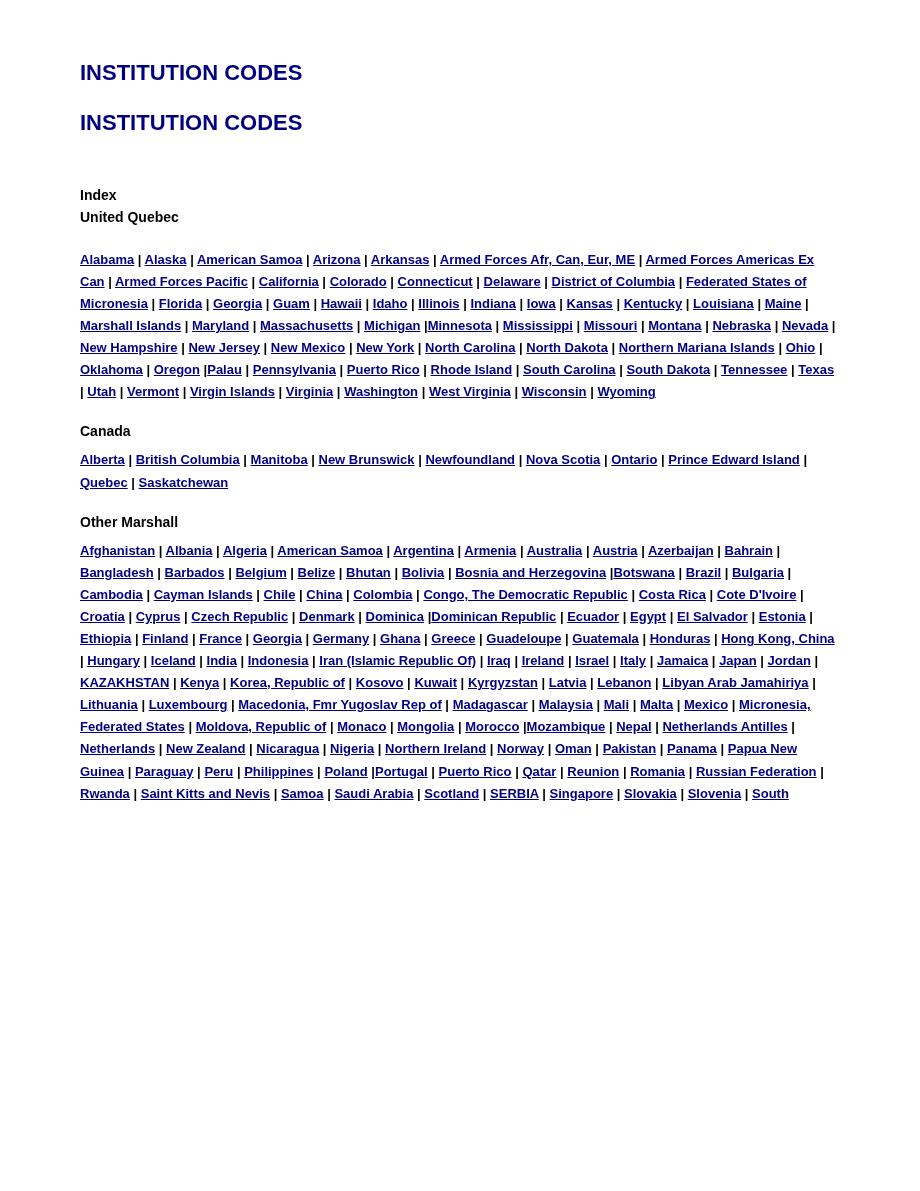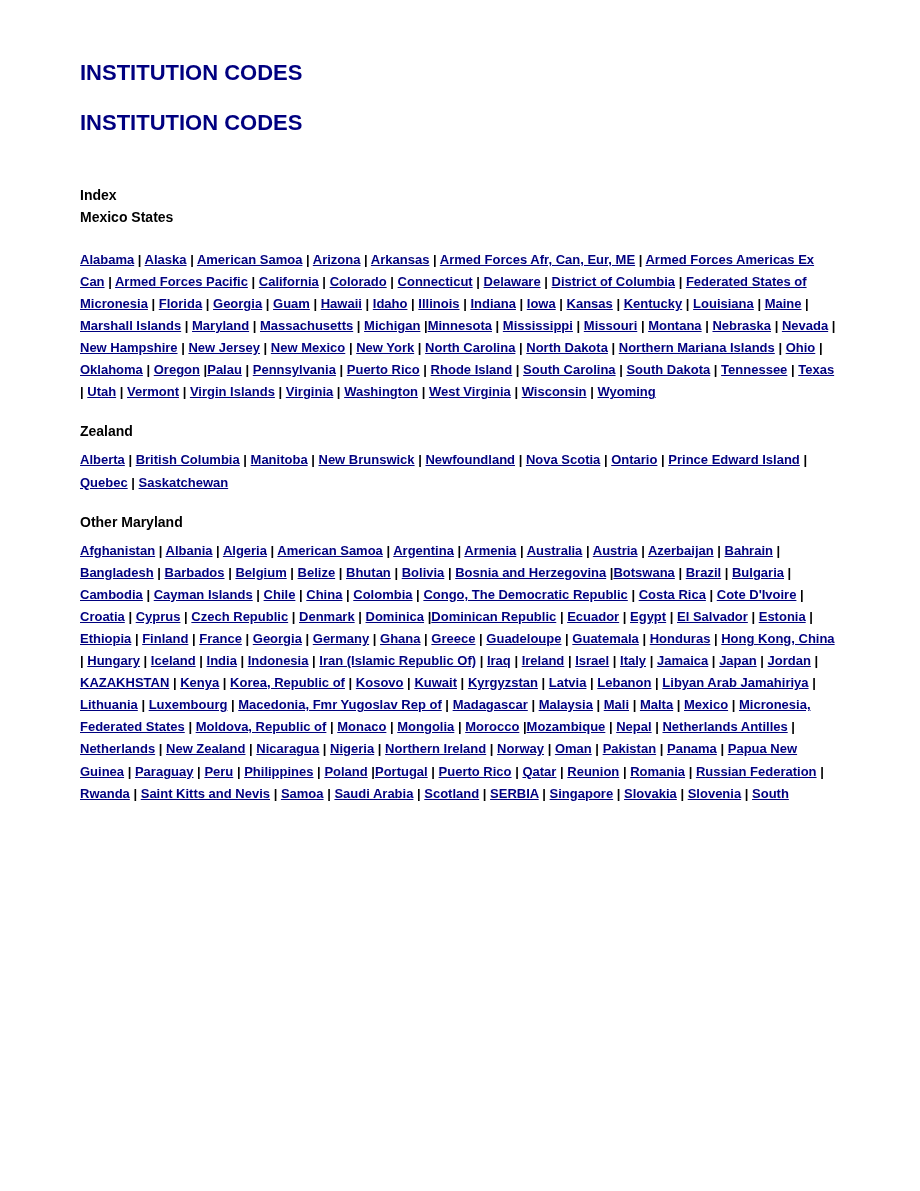--- a/index.html
+++ b/index.html
@@ -64,35 +64,35 @@
   </style>
 </head>
 <body>
 
 <h1 class="page-title">INSTITUTION CODES</h1>
 <h1 class="section-title">INSTITUTION CODES</h1>
 
 <div class="links-section">
   <div class="index-label">
     <span>Index</span><br>
-    <span>Mexico States</span>
+    <span>United Quebec</span>
   </div>
 </div>
 
 <div class="links-section">
   <div class="links-block">
     <a href="#">Alabama</a><span class="sep"> | </span><a href="#">Alaska</a><span class="sep"> | </span><a href="#">American Samoa</a><span class="sep"> | </span><a href="#">Arizona</a><span class="sep"> | </span><a href="#">Arkansas</a><span class="sep"> | </span><a href="#">Armed Forces Afr, Can, Eur, ME</a><span class="sep"> | </span><a href="#">Armed Forces Americas Ex Can</a><span class="sep"> | </span><a href="#">Armed Forces Pacific</a><span class="sep"> | </span><a href="#">California</a><span class="sep"> | </span><a href="#">Colorado</a><span class="sep"> | </span><a href="#">Connecticut</a><span class="sep"> | </span><a href="#">Delaware</a><span class="sep"> | </span><a href="#">District of Columbia</a><span class="sep"> | </span><a href="#">Federated States of Micronesia</a><span class="sep"> | </span><a href="#">Florida</a><span class="sep"> | </span><a href="#">Georgia</a><span class="sep"> | </span><a href="#">Guam</a><span class="sep"> | </span><a href="#">Hawaii</a><span class="sep"> | </span><a href="#">Idaho</a><span class="sep"> | </span><a href="#">Illinois</a><span class="sep"> | </span><a href="#">Indiana</a><span class="sep"> | </span><a href="#">Iowa</a><span class="sep"> | </span><a href="#">Kansas</a><span class="sep"> | </span><a href="#">Kentucky</a><span class="sep"> | </span><a href="#">Louisiana</a><span class="sep"> | </span><a href="#">Maine</a><span class="sep"> | </span><a href="#">Marshall Islands</a><span class="sep"> | </span><a href="#">Maryland</a><span class="sep"> | </span><a href="#">Massachusetts</a><span class="sep"> | </span><a href="#">Michigan</a><span class="sep"> |</span><a href="#">Minnesota</a><span class="sep"> | </span><a href="#">Mississippi</a><span class="sep"> | </span><a href="#">Missouri</a><span class="sep"> | </span><a href="#">Montana</a><span class="sep"> | </span><a href="#">Nebraska</a><span class="sep"> | </span><a href="#">Nevada</a><span class="sep"> | </span><a href="#">New Hampshire</a><span class="sep"> | </span><a href="#">New Jersey</a><span class="sep"> | </span><a href="#">New Mexico</a><span class="sep"> | </span><a href="#">New York</a><span class="sep"> | </span><a href="#">North Carolina</a><span class="sep"> | </span><a href="#">North Dakota</a><span class="sep"> | </span><a href="#">Northern Mariana Islands</a><span class="sep"> | </span><a href="#">Ohio</a><span class="sep"> | </span><a href="#">Oklahoma</a><span class="sep"> | </span><a href="#">Oregon</a><span class="sep"> |</span><a href="#">Palau</a><span class="sep"> | </span><a href="#">Pennsylvania</a><span class="sep"> | </span><a href="#">Puerto Rico</a><span class="sep"> | </span><a href="#">Rhode Island</a><span class="sep"> | </span><a href="#">South Carolina</a><span class="sep"> | </span><a href="#">South Dakota</a><span class="sep"> | </span><a href="#">Tennessee</a><span class="sep"> | </span><a href="#">Texas</a><span class="sep"> | </span><a href="#">Utah</a><span class="sep"> | </span><a href="#">Vermont</a><span class="sep"> | </span><a href="#">Virgin Islands</a><span class="sep"> | </span><a href="#">Virginia</a><span class="sep"> | </span><a href="#">Washington</a><span class="sep"> | </span><a href="#">West Virginia</a><span class="sep"> | </span><a href="#">Wisconsin</a><span class="sep"> | </span><a href="#">Wyoming</a>
   </div>
 </div>
 
 <div class="links-section">
-  <div class="section-heading">Zealand</div>
+  <div class="section-heading">Canada</div>
   <div class="links-block">
     <a href="#">Alberta</a><span class="sep"> | </span><a href="#">British Columbia</a><span class="sep"> | </span><a href="#">Manitoba</a><span class="sep"> | </span><a href="#">New Brunswick</a><span class="sep"> | </span><a href="#">Newfoundland</a><span class="sep"> | </span><a href="#">Nova Scotia</a><span class="sep"> | </span><a href="#">Ontario</a><span class="sep"> | </span><a href="#">Prince Edward Island</a><span class="sep"> | </span><a href="#">Quebec</a><span class="sep"> | </span><a href="#">Saskatchewan</a>
   </div>
 </div>
 
 <div class="links-section">
-  <div class="section-heading">Other Maryland</div>
+  <div class="section-heading">Other Marshall</div>
   <div class="links-block">
     <a href="#">Afghanistan</a><span class="sep"> | </span><a href="#">Albania</a><span class="sep"> | </span><a href="#">Algeria</a><span class="sep"> | </span><a href="#">American Samoa</a><span class="sep"> | </span><a href="#">Argentina</a><span class="sep"> | </span><a href="#">Armenia</a><span class="sep"> | </span><a href="#">Australia</a><span class="sep"> | </span><a href="#">Austria</a><span class="sep"> | </span><a href="#">Azerbaijan</a><span class="sep"> | </span><a href="#">Bahrain</a><span class="sep"> | </span><a href="#">Bangladesh</a><span class="sep"> | </span><a href="#">Barbados</a><span class="sep"> | </span><a href="#">Belgium</a><span class="sep"> | </span><a href="#">Belize</a><span class="sep"> | </span><a href="#">Bhutan</a><span class="sep"> | </span><a href="#">Bolivia</a><span class="sep"> | </span><a href="#">Bosnia and Herzegovina</a><span class="sep"> |</span><a href="#">Botswana</a><span class="sep"> | </span><a href="#">Brazil</a><span class="sep"> | </span><a href="#">Bulgaria</a><span class="sep"> | </span><a href="#">Cambodia</a><span class="sep"> | </span><a href="#">Cayman Islands</a><span class="sep"> | </span><a href="#">Chile</a><span class="sep"> | </span><a href="#">China</a><span class="sep"> | </span><a href="#">Colombia</a><span class="sep"> | </span><a href="#">Congo, The Democratic Republic</a><span class="sep"> | </span><a href="#">Costa Rica</a><span class="sep"> | </span><a href="#">Cote D'Ivoire</a><span class="sep"> | </span><a href="#">Croatia</a><span class="sep"> | </span><a href="#">Cyprus</a><span class="sep"> | </span><a href="#">Czech Republic</a><span class="sep"> | </span><a href="#">Denmark</a><span class="sep"> | </span><a href="#">Dominica</a><span class="sep"> |</span><a href="#">Dominican Republic</a><span class="sep"> | </span><a href="#">Ecuador</a><span class="sep"> | </span><a href="#">Egypt</a><span class="sep"> | </span><a href="#">El Salvador</a><span class="sep"> | </span><a href="#">Estonia</a><span class="sep"> | </span><a href="#">Ethiopia</a><span class="sep"> | </span><a href="#">Finland</a><span class="sep"> | </span><a href="#">France</a><span class="sep"> | </span><a href="#">Georgia</a><span class="sep"> | </span><a href="#">Germany</a><span class="sep"> | </span><a href="#">Ghana</a><span class="sep"> | </span><a href="#">Greece</a><span class="sep"> | </span><a href="#">Guadeloupe</a><span class="sep"> | </span><a href="#">Guatemala</a><span class="sep"> | </span><a href="#">Honduras</a><span class="sep"> | </span><a href="#">Hong Kong, China</a><span class="sep"> | </span><a href="#">Hungary</a><span class="sep"> | </span><a href="#">Iceland</a><span class="sep"> | </span><a href="#">India</a><span class="sep"> | </span><a href="#">Indonesia</a><span class="sep"> | </span><a href="#">Iran (Islamic Republic Of)</a><span class="sep"> | </span><a href="#">Iraq</a><span class="sep"> | </span><a href="#">Ireland</a><span class="sep"> | </span><a href="#">Israel</a><span class="sep"> | </span><a href="#">Italy</a><span class="sep"> | </span><a href="#">Jamaica</a><span class="sep"> | </span><a href="#">Japan</a><span class="sep"> | </span><a href="#">Jordan</a><span class="sep"> | </span><a href="#">KAZAKHSTAN</a><span class="sep"> | </span><a href="#">Kenya</a><span class="sep"> | </span><a href="#">Korea, Republic of</a><span class="sep"> | </span><a href="#">Kosovo</a><span class="sep"> | </span><a href="#">Kuwait</a><span class="sep"> | </span><a href="#">Kyrgyzstan</a><span class="sep"> | </span><a href="#">Latvia</a><span class="sep"> | </span><a href="#">Lebanon</a><span class="sep"> | </span><a href="#">Libyan Arab Jamahiriya</a><span class="sep"> | </span><a href="#">Lithuania</a><span class="sep"> | </span><a href="#">Luxembourg</a><span class="sep"> | </span><a href="#">Macedonia, Fmr Yugoslav Rep of</a><span class="sep"> | </span><a href="#">Madagascar</a><span class="sep"> | </span><a href="#">Malaysia</a><span class="sep"> | </span><a href="#">Mali</a><span class="sep"> | </span><a href="#">Malta</a><span class="sep"> | </span><a href="#">Mexico</a><span class="sep"> | </span><a href="#">Micronesia, Federated States</a><span class="sep"> | </span><a href="#">Moldova, Republic of</a><span class="sep"> | </span><a href="#">Monaco</a><span class="sep"> | </span><a href="#">Mongolia</a><span class="sep"> | </span><a href="#">Morocco</a><span class="sep"> |</span><a href="#">Mozambique</a><span class="sep"> | </span><a href="#">Nepal</a><span class="sep"> | </span><a href="#">Netherlands Antilles</a><span class="sep"> | </span><a href="#">Netherlands</a><span class="sep"> | </span><a href="#">New Zealand</a><span class="sep"> | </span><a href="#">Nicaragua</a><span class="sep"> | </span><a href="#">Nigeria</a><span class="sep"> | </span><a href="#">Northern Ireland</a><span class="sep"> | </span><a href="#">Norway</a><span class="sep"> | </span><a href="#">Oman</a><span class="sep"> | </span><a href="#">Pakistan</a><span class="sep"> | </span><a href="#">Panama</a><span class="sep"> | </span><a href="#">Papua New Guinea</a><span class="sep"> | </span><a href="#">Paraguay</a><span class="sep"> | </span><a href="#">Peru</a><span class="sep"> | </span><a href="#">Philippines</a><span class="sep"> | </span><a href="#">Poland</a><span class="sep"> |</span><a href="#">Portugal</a><span class="sep"> | </span><a href="#">Puerto Rico</a><span class="sep"> | </span><a href="#">Qatar</a><span class="sep"> | </span><a href="#">Reunion</a><span class="sep"> | </span><a href="#">Romania</a><span class="sep"> | </span><a href="#">Russian Federation</a><span class="sep"> | </span><a href="#">Rwanda</a><span class="sep"> | </span><a href="#">Saint Kitts and Nevis</a><span class="sep"> | </span><a href="#">Samoa</a><span class="sep"> | </span><a href="#">Saudi Arabia</a><span class="sep"> | </span><a href="#">Scotland</a><span class="sep"> | </span><a href="#">SERBIA</a><span class="sep"> | </span><a href="#">Singapore</a><span class="sep"> | </span><a href="#">Slovakia</a><span class="sep"> | </span><a href="#">Slovenia</a><span class="sep"> | </span><a href="#">South</a>
   </div>
 </div>
 
 </body></html>

